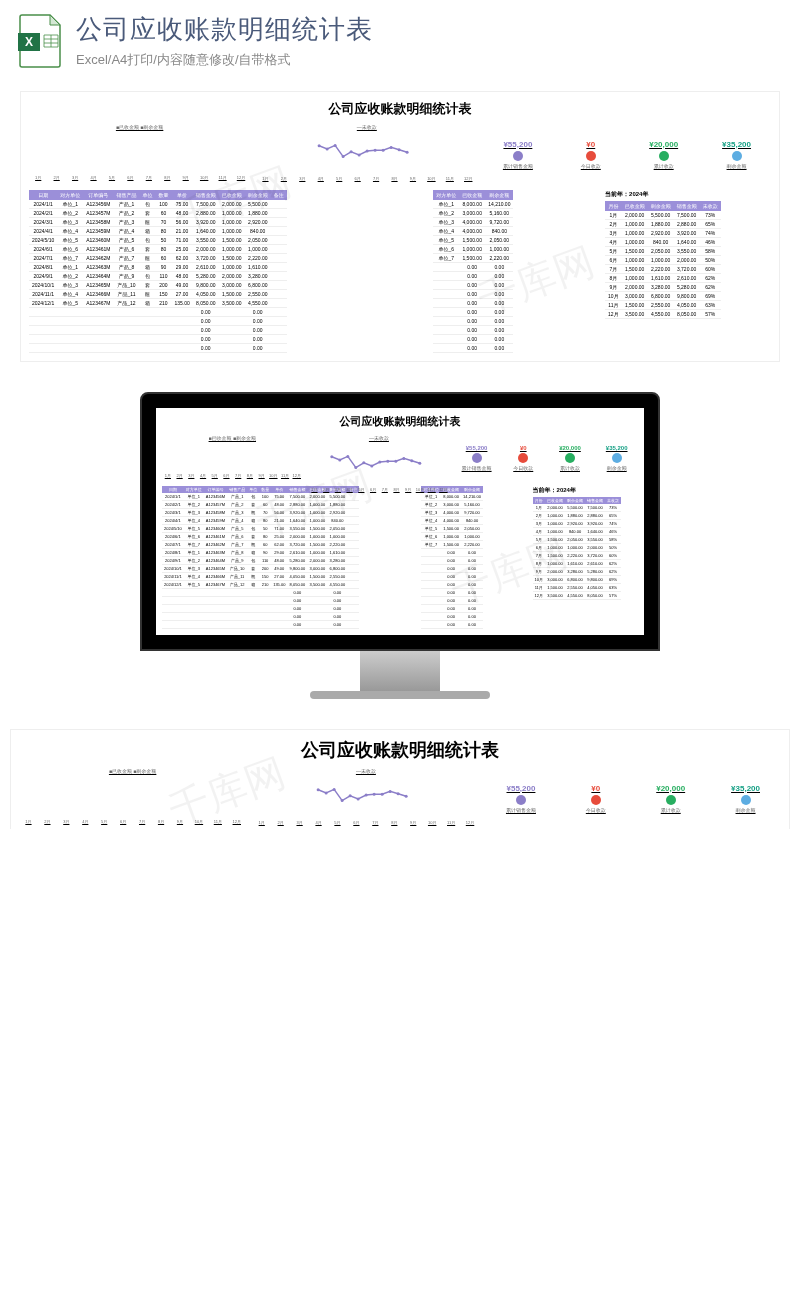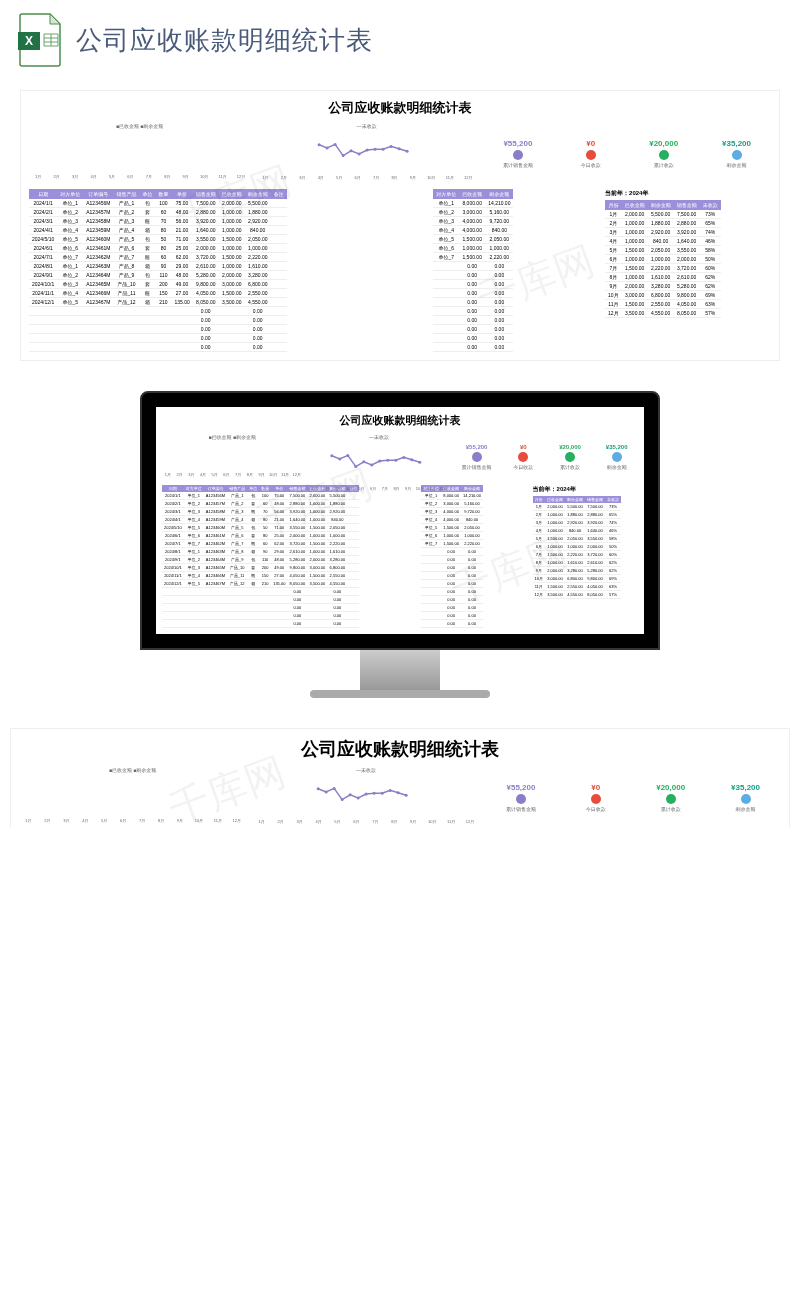--- a/index.html
+++ b/index.html
@@ -9,21 +9,21 @@
 .header { display: flex; align-items: center; padding: 12px 16px; gap: 12px; }
 .file-icon { width: 48px; height: 56px; position: relative; }
 .file-icon svg { width: 100%; height: 100%; }
 .header-text { flex: 1; }
 .title { font-size: 26px; color: #4a5a7a; font-weight: 500; letter-spacing: 1px; }
 .subtitle { font-size: 13px; color: #888; margin-top: 4px; }
 
 
 .sheet-preview { margin: 10px 20px; background: #fff; padding: 8px; font-size: 6px; border: 1px solid #eee; position: relative; }
 .sheet-title { text-align: center; font-size: 13px; font-weight: bold; margin-bottom: 6px; }
-.top-row { display: flex; gap: 6px; margin-bottom: 6px; }
+.top-row { display: flex; gap: 6px; margin-bottom: 6px; text-decoration: underline; }
 
 .chart-box { flex: 1; height: 60px; position: relative; }
 .bar-chart { display: flex; align-items: flex-end; height: 45px; gap: 2px; padding: 0 4px; }
 .bar-group { flex: 1; display: flex; gap: 1px; align-items: flex-end; }
 .bar { width: 3px; }
 .bar.a { background: #e74c3c; }
 .bar.b { background: #8b7ec8; }
 .chart-legend { font-size: 5px; color: #666; text-align: center; }
 .x-labels { display: flex; font-size: 4px; color: #666; }
 .x-labels span { flex: 1; text-align: center; }
@@ -91,20 +91,21 @@
         <line x1="28" y1="30" x2="42" y2="30"></line>
           <line x1="28" y1="34" x2="42" y2="34"></line>
         <line x1="28" y1="22" x2="28" y2="34"></line>
           <line x1="35" y1="22" x2="35" y2="34"></line>
           <line x1="42" y1="22" x2="42" y2="34"></line>
       </g>
     </svg>
   </div>
   <div class="header-text">
     <div class="title">公司应收账款明细统计表</div>
+    <div class="subtitle">Excel/A4打印/内容随意修改/自带格式</div>
   </div>
 </div>
 
 <div class="sheet-preview" id="preview1">
     <div class="watermark" style="top:30%;left:20%">千库网</div>
     <div class="watermark" style="top:60%;left:60%">千库网</div>
     <div class="sheet-title">公司应收账款明细统计表</div>
     <div class="top-row">
       <div class="chart-box">
         <div class="chart-legend">■已收金额 ■剩余金额</div>

